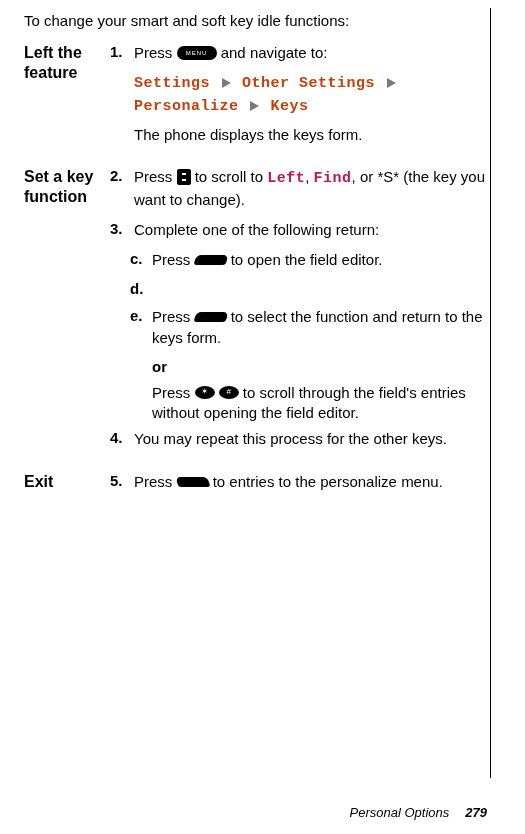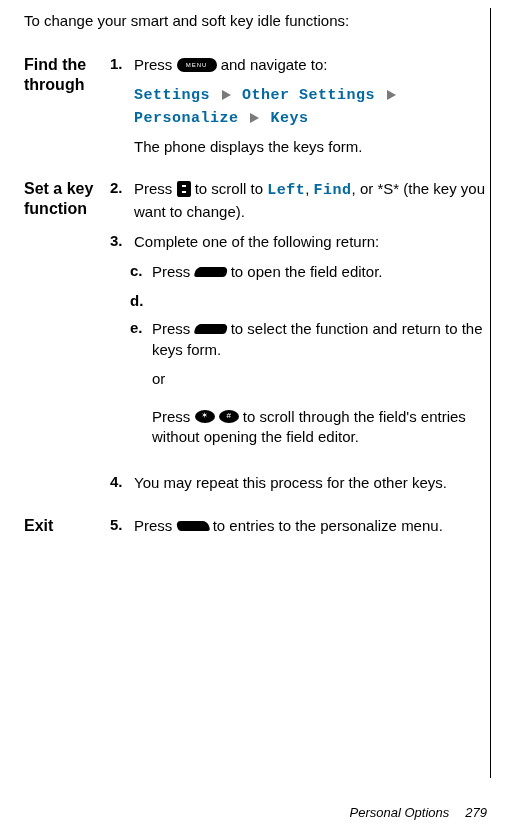--- a/index.html
+++ b/index.html
@@ -15,21 +15,21 @@
     }
     .divider {
       position: absolute;
       right: 34px;
       top: 8px;
       width: 1px;
       height: 770px;
       background: #000;
     }
     .intro {
-      margin-bottom: 26px;
+      margin-bottom: 14px;
       font-size: 15px;
     }
     .block {
       display: flex;
       margin-bottom: 12px;
     }
     .label-col {
       width: 86px;
       flex-shrink: 0;
       font-weight: bold;
@@ -54,34 +54,34 @@
     .sub .num {
       width: 22px;
     }
     .txt {
       flex: 1;
       line-height: 1.35;
     }
     .menupath {
       font-family: 'Courier New', monospace;
       font-weight: bold;
-      color: #0369a1;
+      color: #c2410c;
       font-size: 15px;
       letter-spacing: 0.5px;
       margin: 6px 0 8px 24px;
       line-height: 1.5;
     }
     .afternote {
       margin-left: 24px;
       margin-bottom: 12px;
     }
     .mono {
       font-family: 'Courier New', monospace;
       font-weight: bold;
-      color: #0369a1;
+      color: #be185d;
       letter-spacing: 0.5px;
     }
     .icon-menu {
       display: inline-flex;
       align-items: center;
       justify-content: center;
       width: 40px;
       height: 14px;
       background: #000;
       border-radius: 7px;
@@ -137,60 +137,60 @@
       border-radius: 50%;
       vertical-align: middle;
       position: relative;
       top: -1px;
       color: #fff;
       align-items: center;
       justify-content: center;
       font-size: 8px;
     }
     .or {
-      font-weight: normal;
-      margin: 4px 0 20px 42px;
+      font-weight: bold;
+      margin: 4px 0 8px 42px;
     }
     .indent-or {
       margin-left: 42px;
-      margin-bottom: 26px;
+      margin-bottom: 6px;
       line-height: 1.35;
     }
     .arrow {
       display: inline-block;
       width: 0;
       height: 0;
       border-top: 5px solid transparent;
       border-bottom: 5px solid transparent;
       border-left: 9px solid #7a7a7a;
       vertical-align: middle;
       margin: 0 2px;
     }
     .footer {
       position: absolute;
       bottom: 14px;
       right: 38px;
       font-size: 13px;
       font-style: italic;
     }
     .footer .pn {
-      font-weight: normal;
+      font-weight: bold;
       font-style: italic;
       margin-left: 16px;
     }
   </style>
 </head>
 <body>
 
 <div class="divider"></div>
 
 <div class="intro">To change your smart and soft key idle functions:</div>
 
 <div class="block">
-  <div class="label-col">Find the through</div>
+  <div class="label-col">Left the feature</div>
   <div class="content-col">
     <div class="numrow">
       <div class="num">1.</div>
       <div class="txt">
         <span>Press </span><span class="icon-menu">MENU</span><span> and navigate to:</span>
       </div>
     </div>
     <div class="menupath">
       <span>Settings </span><span class="arrow"></span><span> Other Settings </span><span class="arrow"></span><br>
       <span>Personalize </span><span class="arrow"></span><span> Keys</span>

